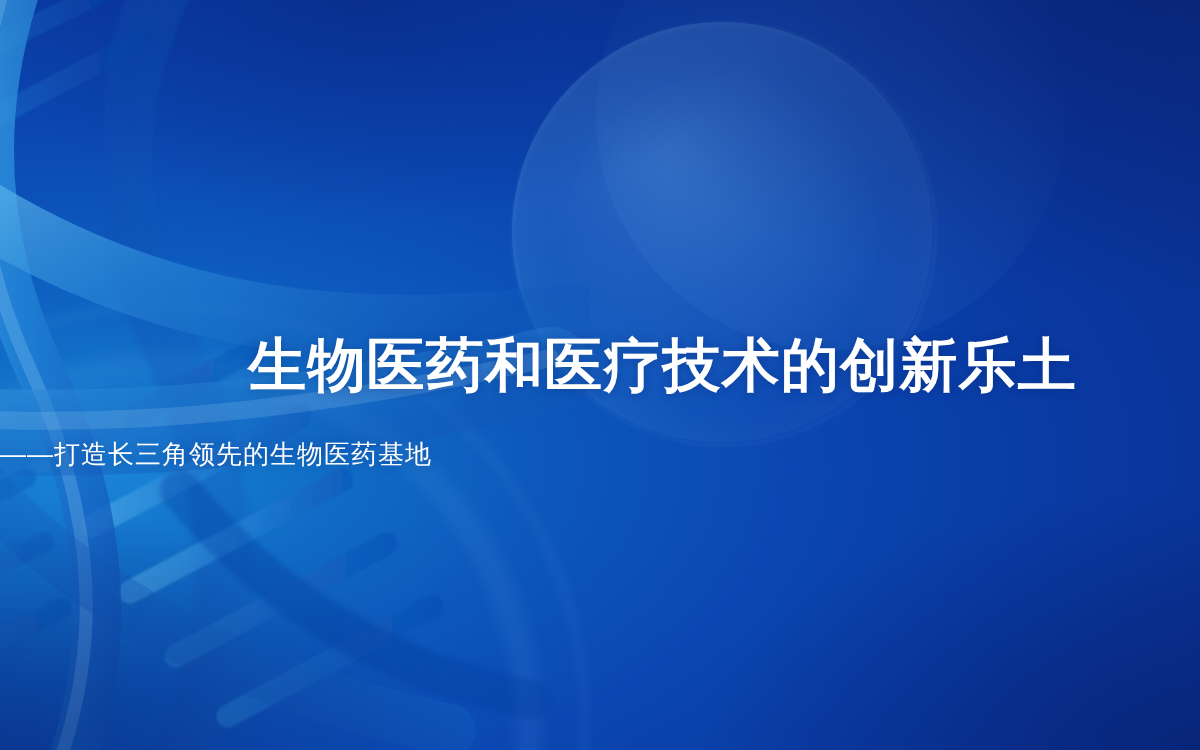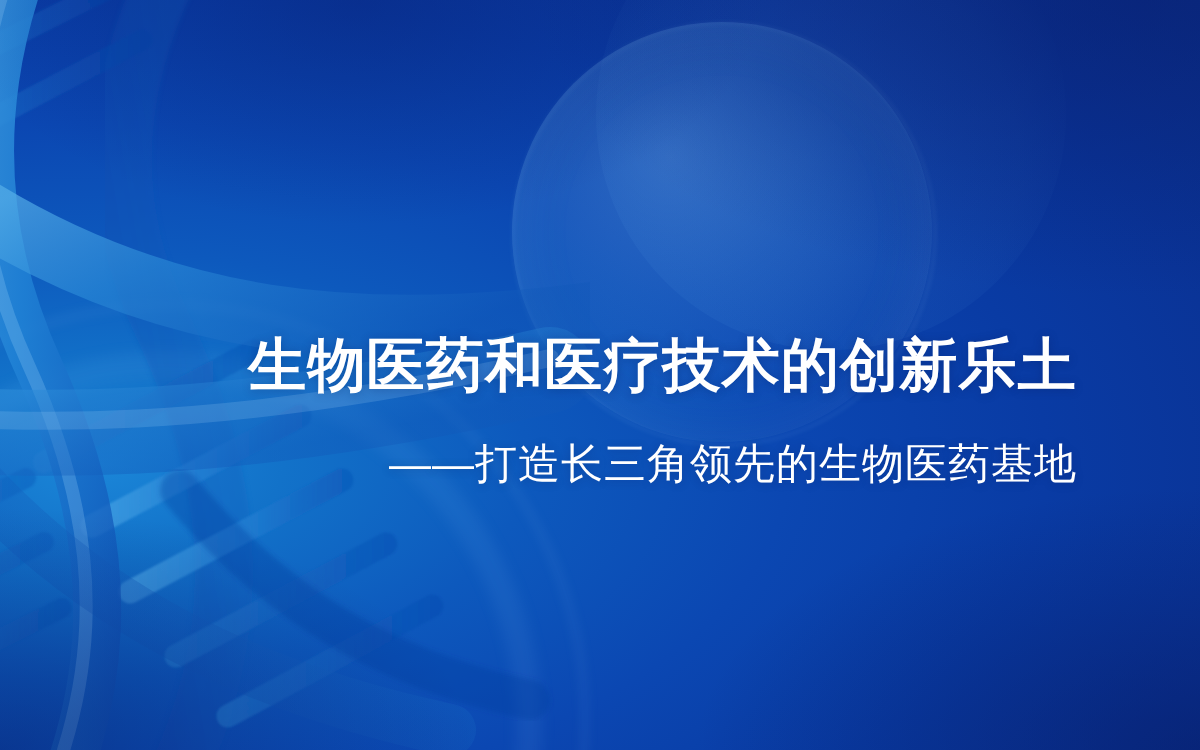--- a/index.html
+++ b/index.html
@@ -113,25 +113,24 @@
     font-size: 58px;
     line-height: 62px;
     font-weight: 700;
     letter-spacing: 1.2px;
     white-space: nowrap;
     text-shadow: 0 1px 10px rgba(4,28,90,.30);
   }
   #subtitle {
     position: absolute;
     left: 0;
-    top: 442px;
+    top: 432px;
     width: 1077px;
-    text-align: right;
     color: #ffffff;
-    font-size: 42px;
+    font-size: 26px;
     line-height: 44px;
     font-weight: 400;
     letter-spacing: 1px;
     white-space: nowrap;
     text-shadow: 0 1px 8px rgba(4,28,90,.28);
   }
 </style>
 </head>
 <body>
 

